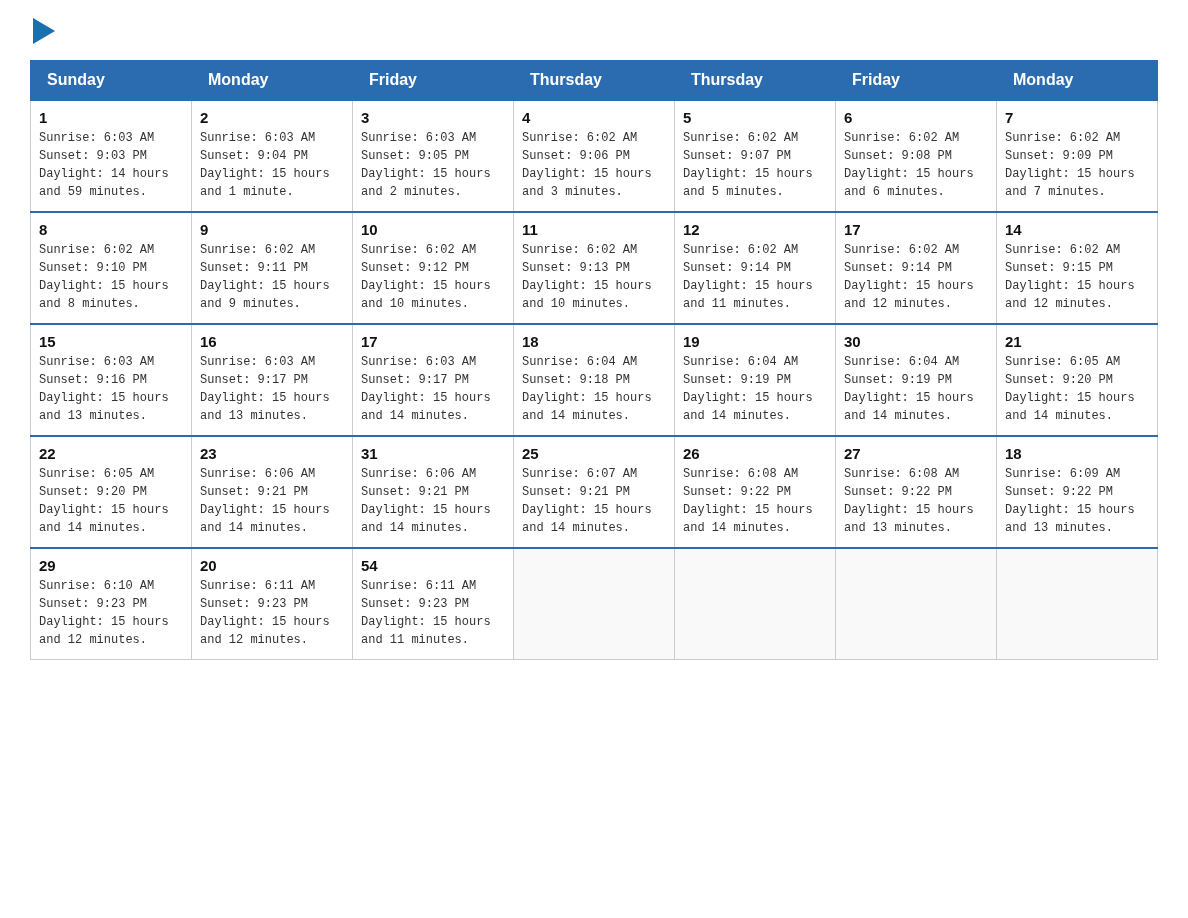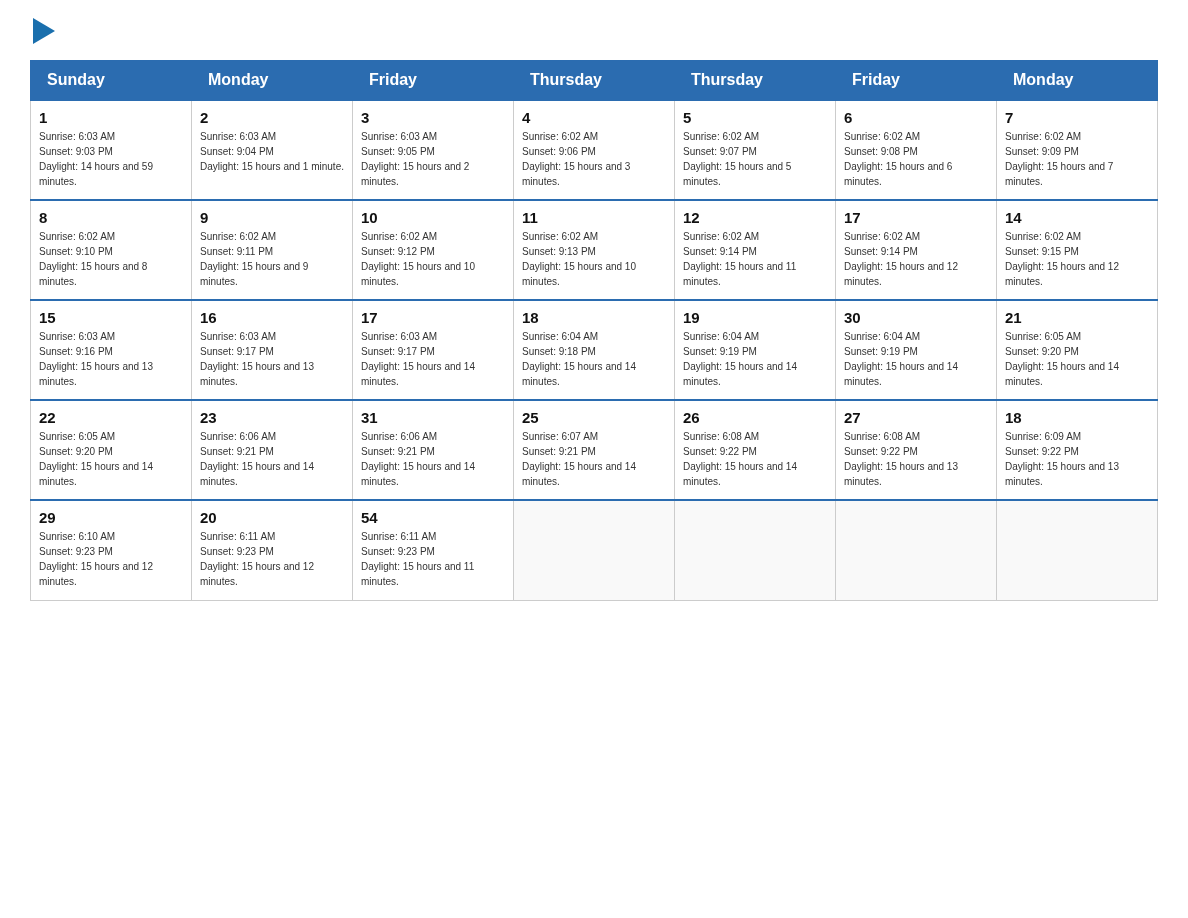--- a/index.html
+++ b/index.html
@@ -59,23 +59,24 @@
       background: #f9f9f9;
     }
     .day-number {
       font-size: 15px;
       font-weight: bold;
       color: #111;
       display: block;
       margin-bottom: 3px;
     }
     .day-info {
-      font-size: 10px;
+      font-size: 12px;
       color: #333;
       line-height: 1.5;
+      font-family: Liberation Mono, monospace;
     }
 
     
     .logo-container {
       display: flex;
       flex-direction: column;
       line-height: 1;
     }
     .logo-row1 {
       display: flex;

